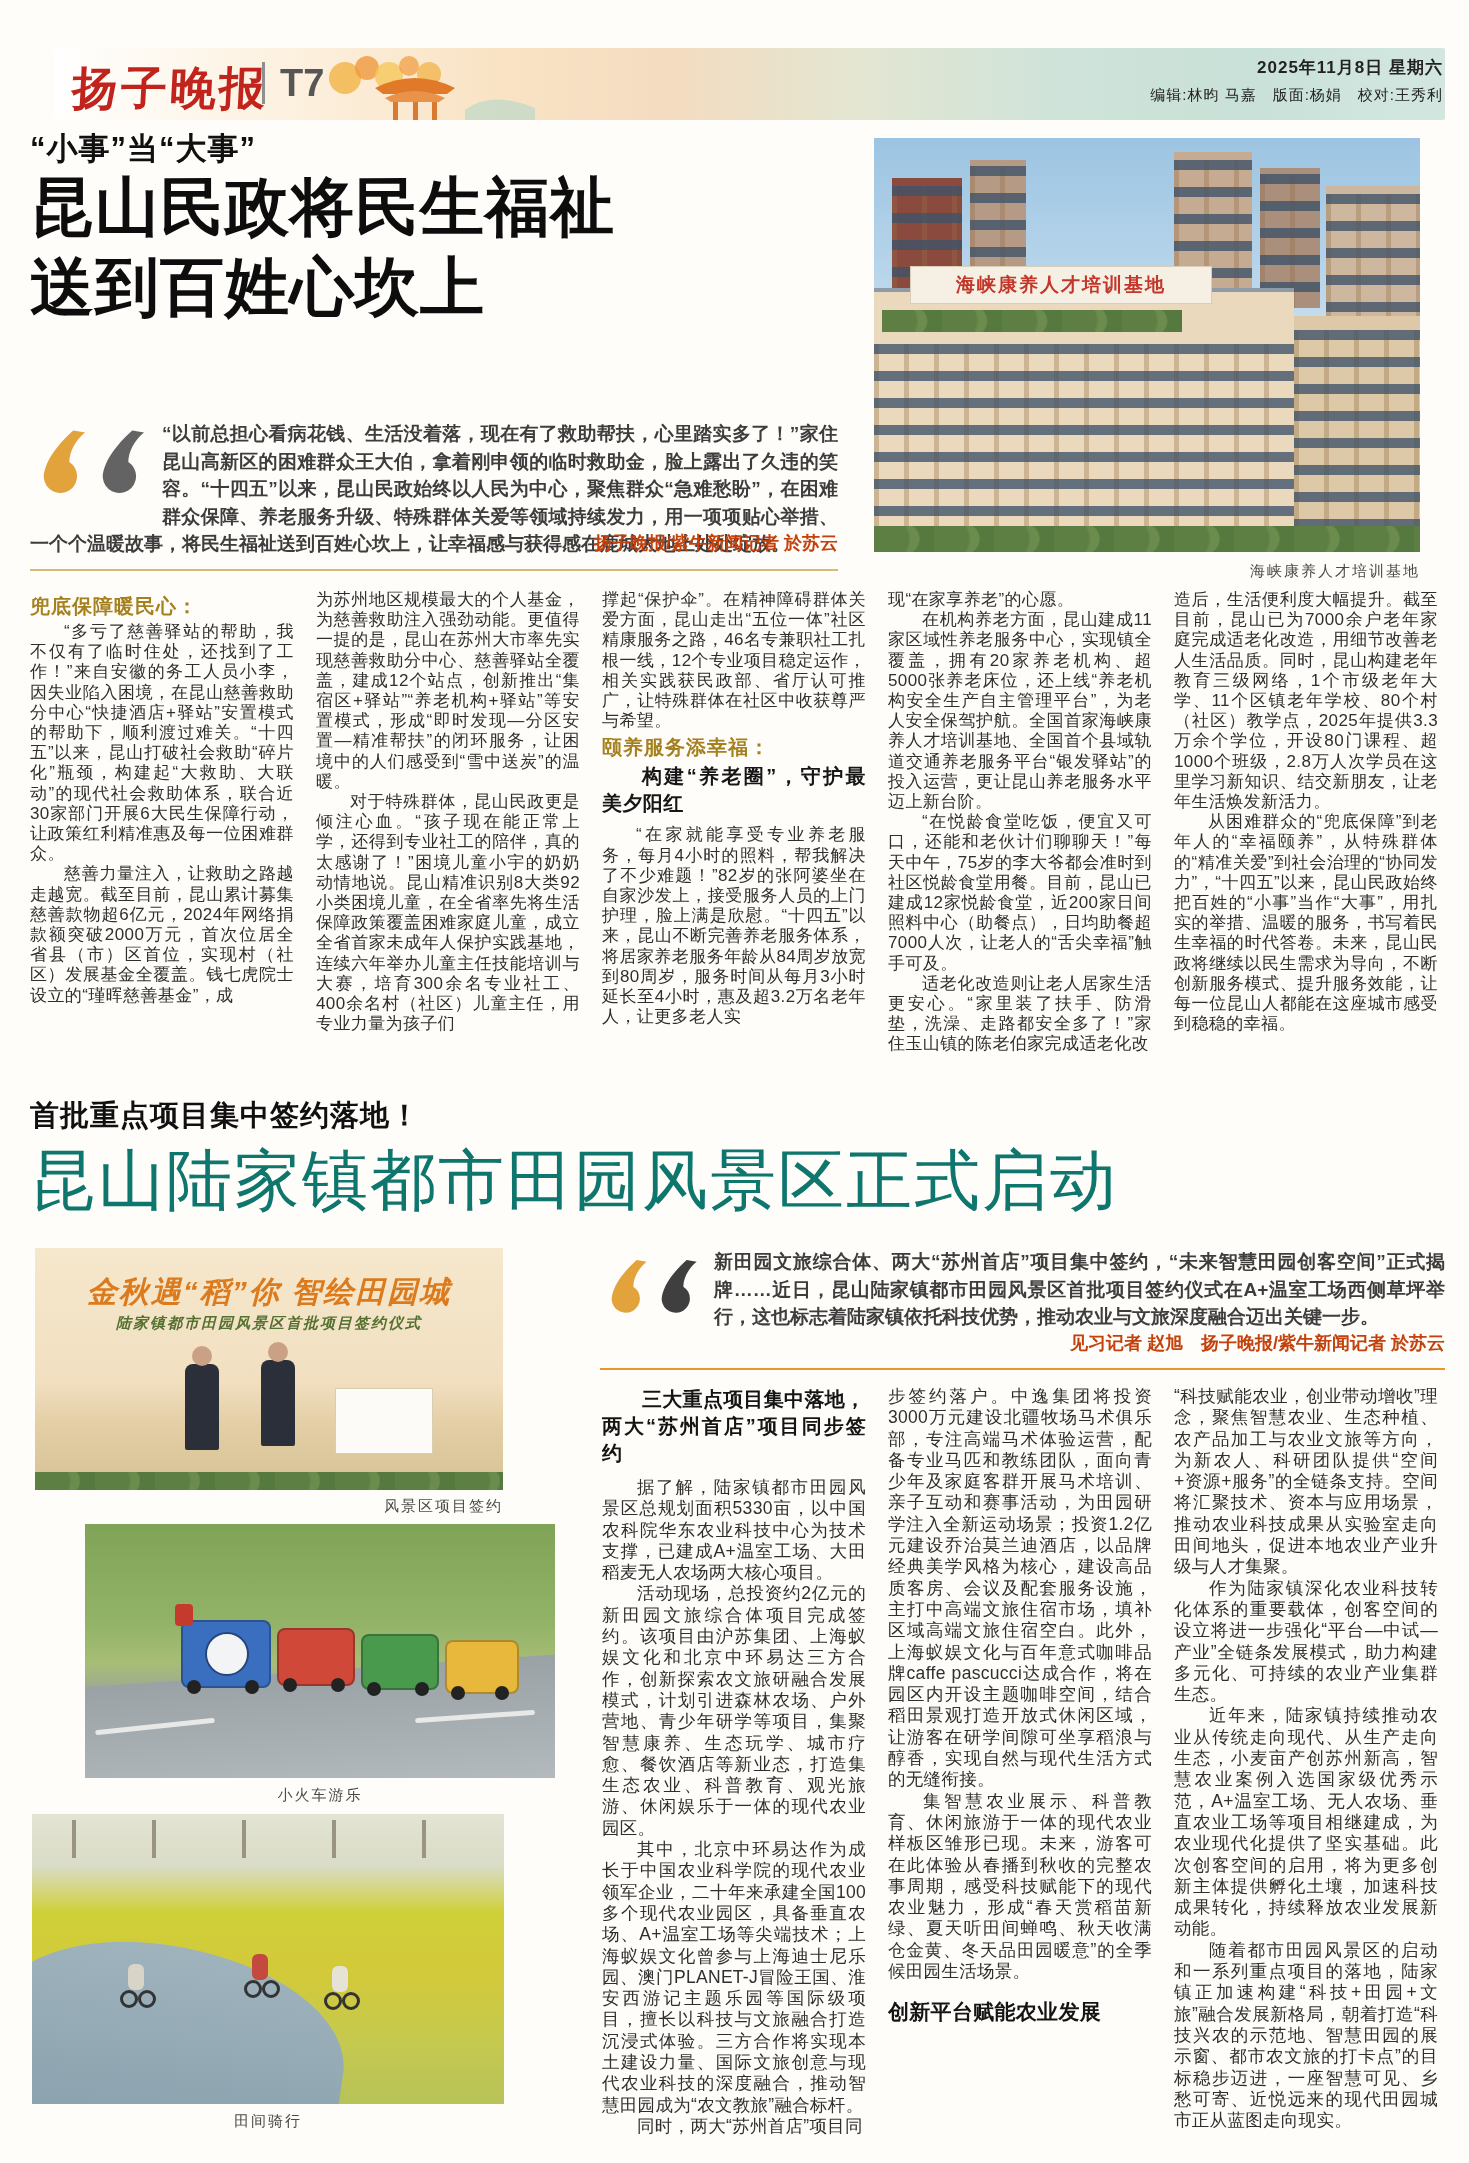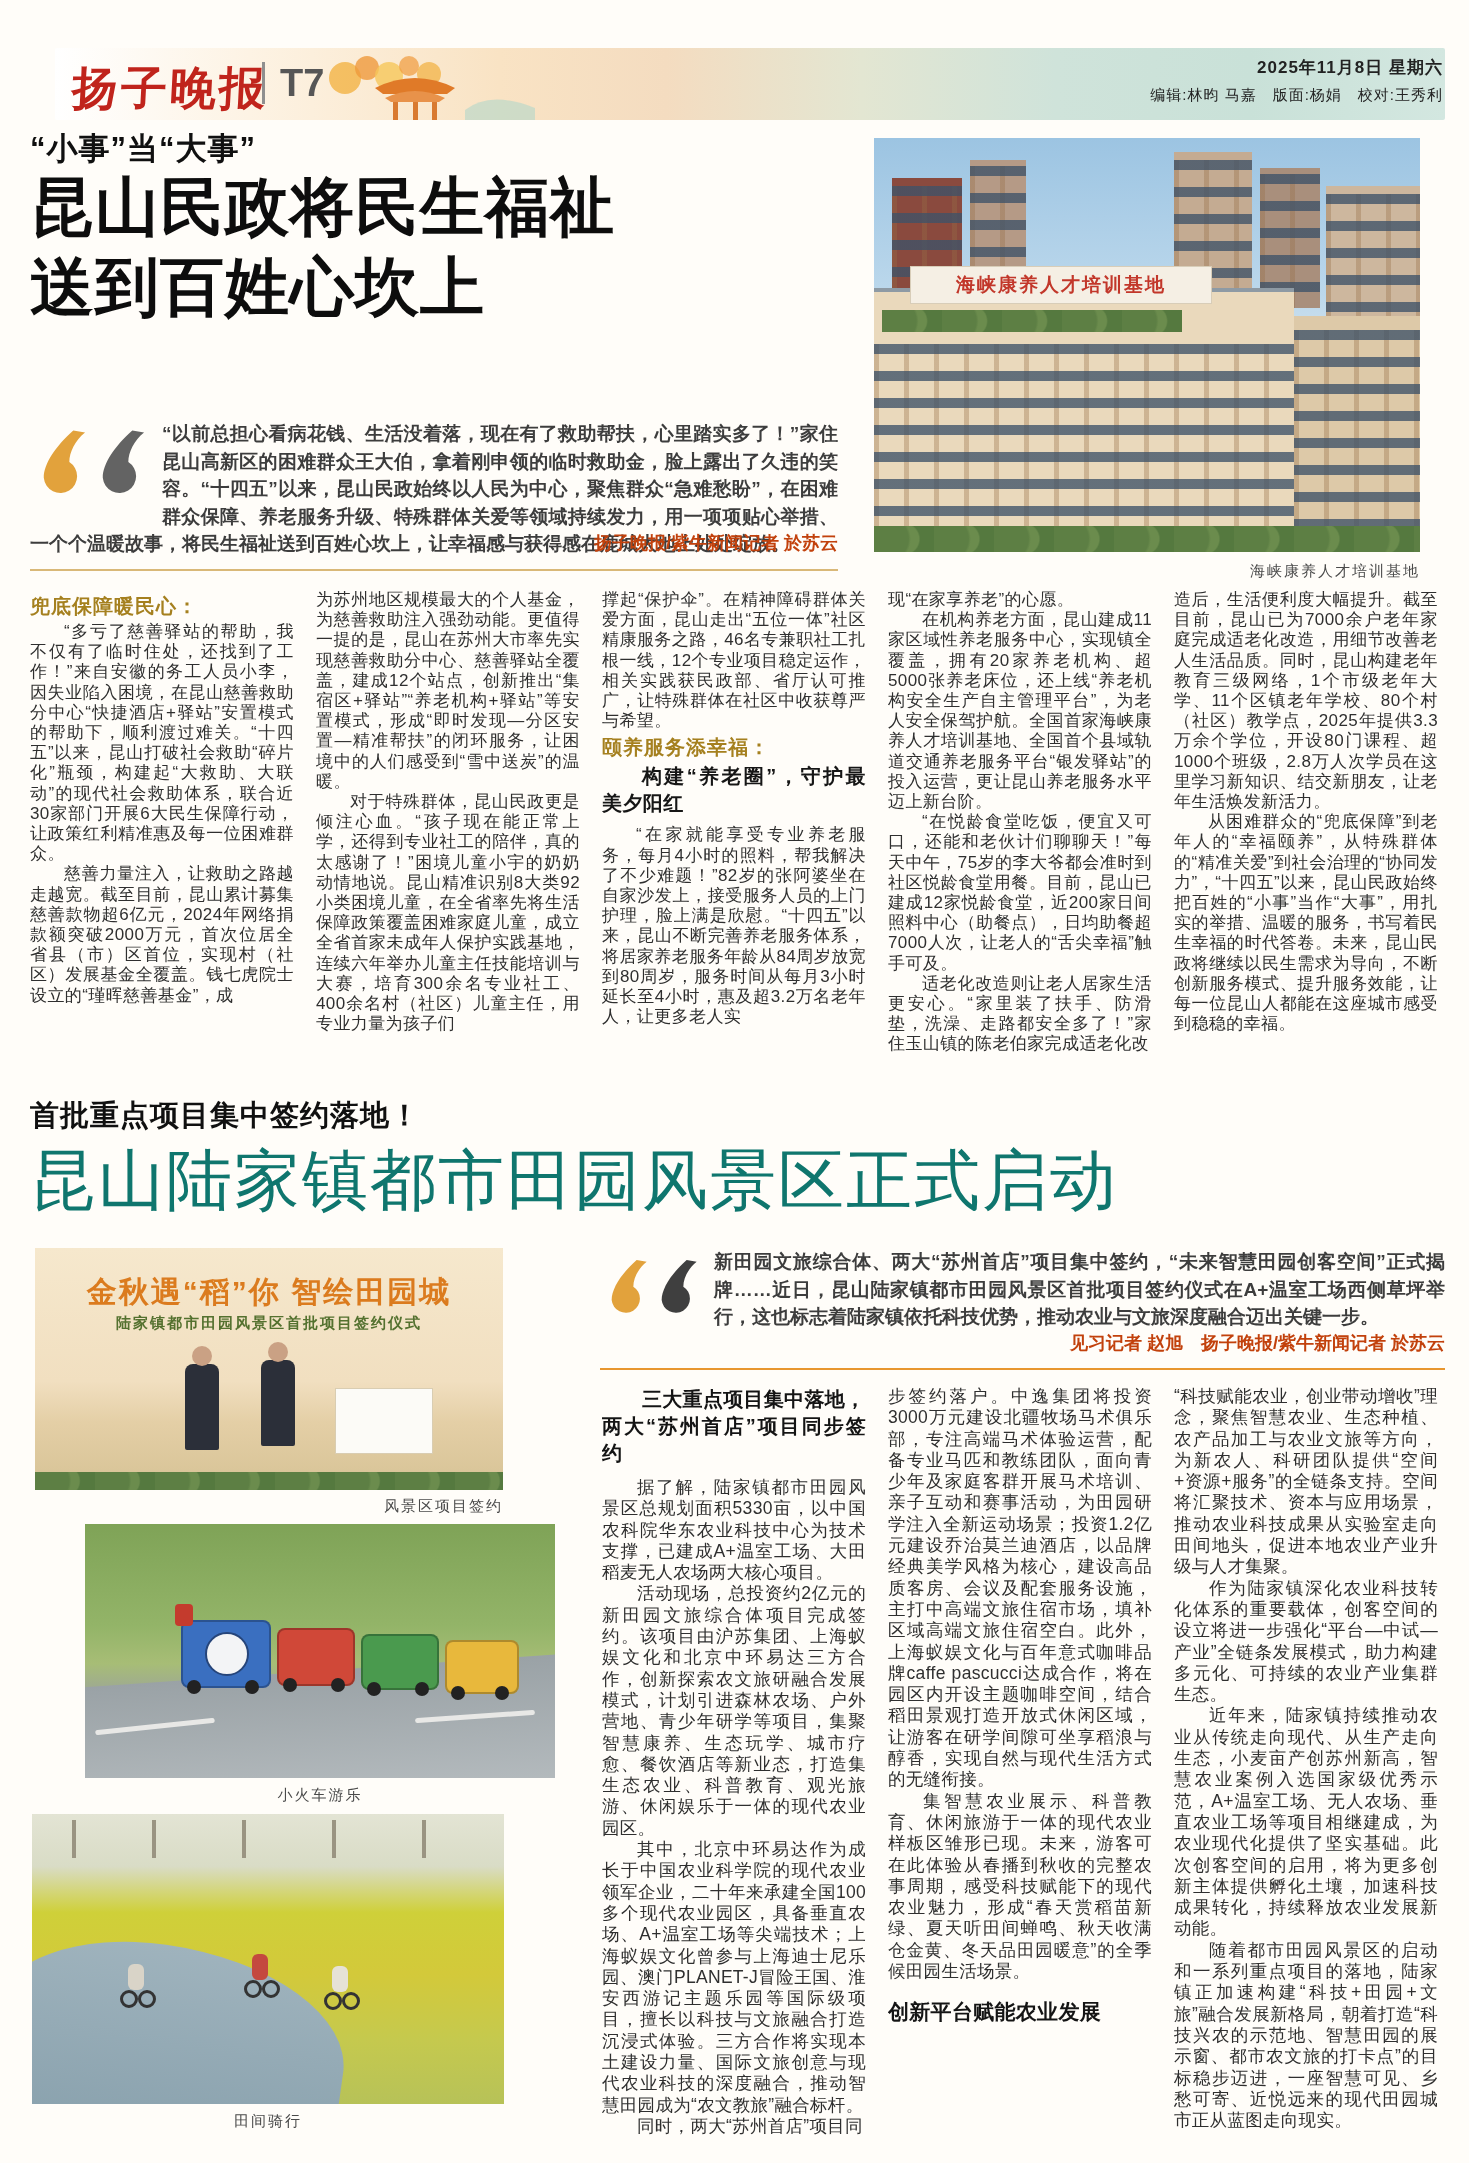--- a/index.html
+++ b/index.html
@@ -50,21 +50,21 @@
   .tower{position:absolute;}
   .winband{position:absolute;left:0;right:0;
     background:repeating-linear-gradient(180deg,rgba(62,82,104,.78) 0 10px,rgba(0,0,0,0) 10px 27px),
                repeating-linear-gradient(90deg,rgba(150,110,70,.35) 0 5px,rgba(0,0,0,0) 5px 30px);}
   .signband{position:absolute;background:#f5efe4;border:1px solid #d8cdb8;display:flex;align-items:center;justify-content:center;}
   .signtext{color:#c2372a;font-weight:900;font-size:19px;letter-spacing:2px;white-space:nowrap;}
   .hedge{position:absolute;background:radial-gradient(circle at 20% 50%,#5d7f44 0 45%,rgba(0,0,0,0) 50%),
          radial-gradient(circle at 50% 50%,#6b8c4d 0 45%,rgba(0,0,0,0) 50%),
          radial-gradient(circle at 80% 50%,#55793f 0 45%,rgba(0,0,0,0) 50%);background-size:60px 100%;}
   
-  .ph{position:absolute;overflow:hidden;}
+  .ph{position:absolute;overflow:hidden;font-style:italic;}
   .ph1{background:linear-gradient(180deg,#f6e8cd 0%,#f1dfc0 55%,#e4cfa6 72%,#d6c295 100%);}
   .banner1{position:absolute;left:0;right:0;top:24px;text-align:center;font-weight:900;font-size:30px;color:#db7b1e;letter-spacing:2px;}
   .banner2{position:absolute;left:0;right:0;top:66px;text-align:center;font-weight:700;font-size:15px;color:#54712f;letter-spacing:2px;}
   .figperson{position:absolute;width:34px;height:86px;background:#2b2f39;border-radius:8px 8px 2px 2px;}
   .fighead{position:absolute;width:20px;height:20px;border-radius:50%;background:#caa184;}
   .podium{position:absolute;background:#fcfbf7;border:1px solid #d9cdb2;}
   .ph2{background:linear-gradient(180deg,#7fa357 0%,#93b468 40%,#a7bd76 55%,#9aa0a0 70%,#8f9597 100%);}
   .road2{position:absolute;left:-30px;right:-30px;top:58%;height:60%;background:linear-gradient(180deg,#9aa2a6,#b9bfc2);transform:rotate(-4deg);}
   .roadline{position:absolute;height:5px;background:#e8e8e6;border-radius:3px;}
   .traincar{position:absolute;border-radius:8px;border:2px solid rgba(0,0,0,.25);}

